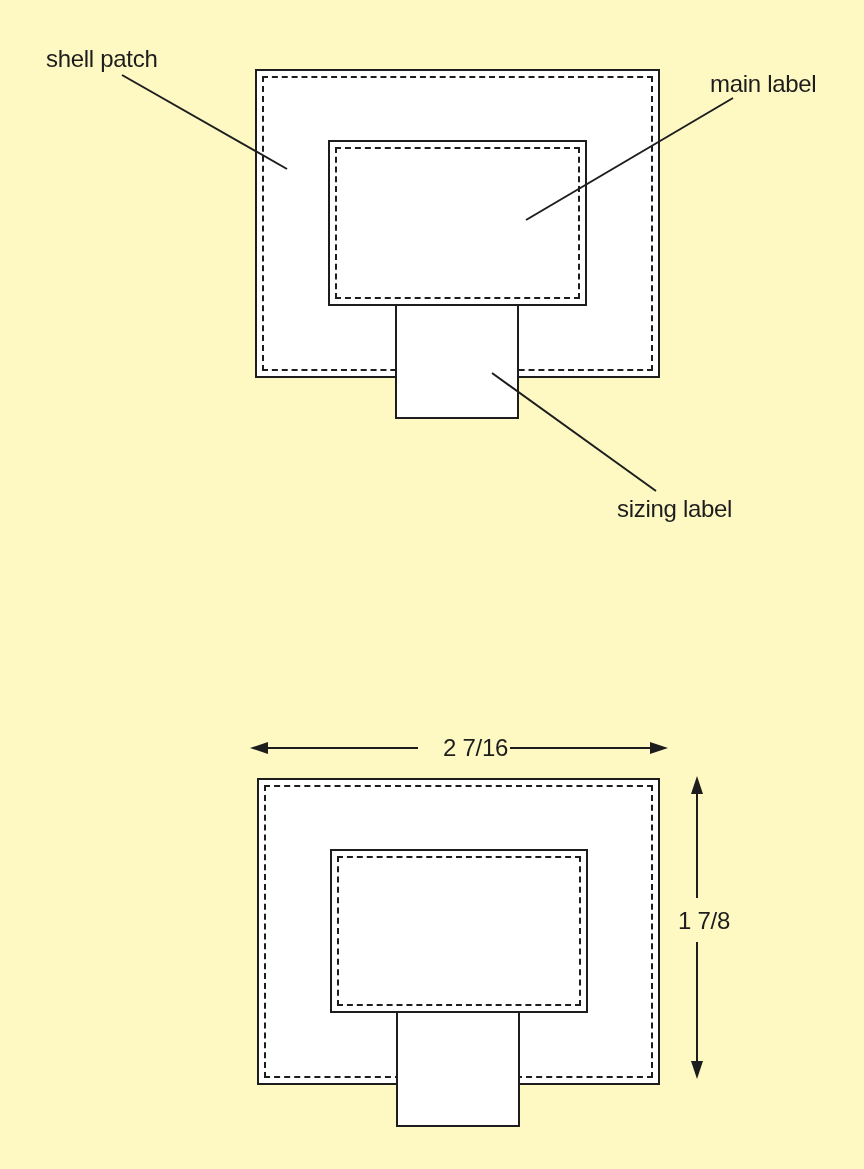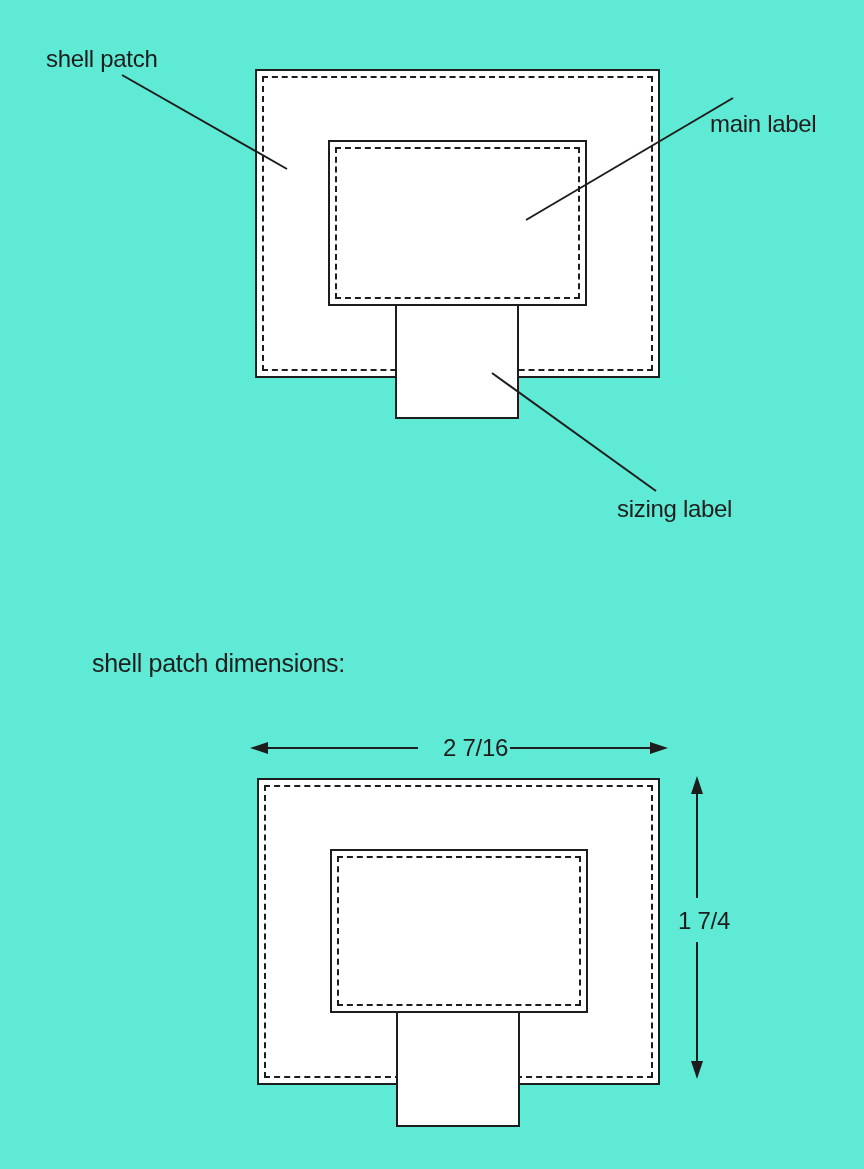--- a/index.html
+++ b/index.html
@@ -4,21 +4,21 @@
 <style>
   html, body {
     margin: 0;
     padding: 0;
     background: #ffffff;
   }
   .page {
     position: relative;
     width: 864px;
     height: 1169px;
-    background: #5eead4;
+    background: #fef9c3;
     font-family: "Liberation Sans", sans-serif;
     color: #1d1d1d;
     overflow: hidden;
   }
   .diagram-label {
     position: absolute;
     font-size: 24px;
     line-height: 1.1;
     color: #1d1d1d;
     white-space: nowrap;
@@ -34,21 +34,21 @@
     position: absolute;
     inset: 5px;
     box-sizing: border-box;
     border: 2px dashed #1d1d1d;
   }
   
   .shell-1  { left: 255px; top: 69px;  width: 405px; height: 309px; z-index: 1; }
   .tab-1    { left: 395px; top: 304px; width: 124px; height: 115px; z-index: 2; }
   .main-1   { left: 328px; top: 140px; width: 259px; height: 166px; z-index: 3; }
   .label-shell-patch { left: 46px;  top: 46px; }
-  .label-main-label  { left: 710px; top: 71px; margin-top: 40px; }
+  .label-main-label  { left: 710px; top: 71px; }
   .label-sizing-label{ left: 617px; top: 496px; text-align: center; }
   
   .dims-heading { left: 92px; top: 650px; font-size: 25px; }
   .shell-2  { left: 257px; top: 778px;  width: 403px; height: 307px; z-index: 1; }
   .tab-2    { left: 396px; top: 1011px; width: 124px; height: 116px; z-index: 2; }
   .main-2   { left: 330px; top: 849px;  width: 258px; height: 164px; z-index: 3; }
   .dim-width-value  { left: 420px; top: 735px; width: 88px; text-align: right; }
   .dim-height-value { left: 668px; top: 908px; width: 72px; text-align: center; }
   .overlay {
     position: absolute;
@@ -75,25 +75,24 @@
   <div class="rect shell-1">
     <div class="stitch"></div>
   </div>
 
   <div class="rect tab-1"></div>
 
   <div class="rect main-1">
     <div class="stitch"></div>
   </div>
 
-  <span class="diagram-label dims-heading">shell patch dimensions:</span>
 
   <span class="diagram-label dim-width-value">2 7/16</span>
 
-  <span class="diagram-label dim-height-value">1 7/4</span>
+  <span class="diagram-label dim-height-value">1 7/8</span>
 
   <div class="rect shell-2">
     <div class="stitch"></div>
   </div>
 
   <div class="rect tab-2"></div>
 
   <div class="rect main-2">
     <div class="stitch"></div>
   </div>

